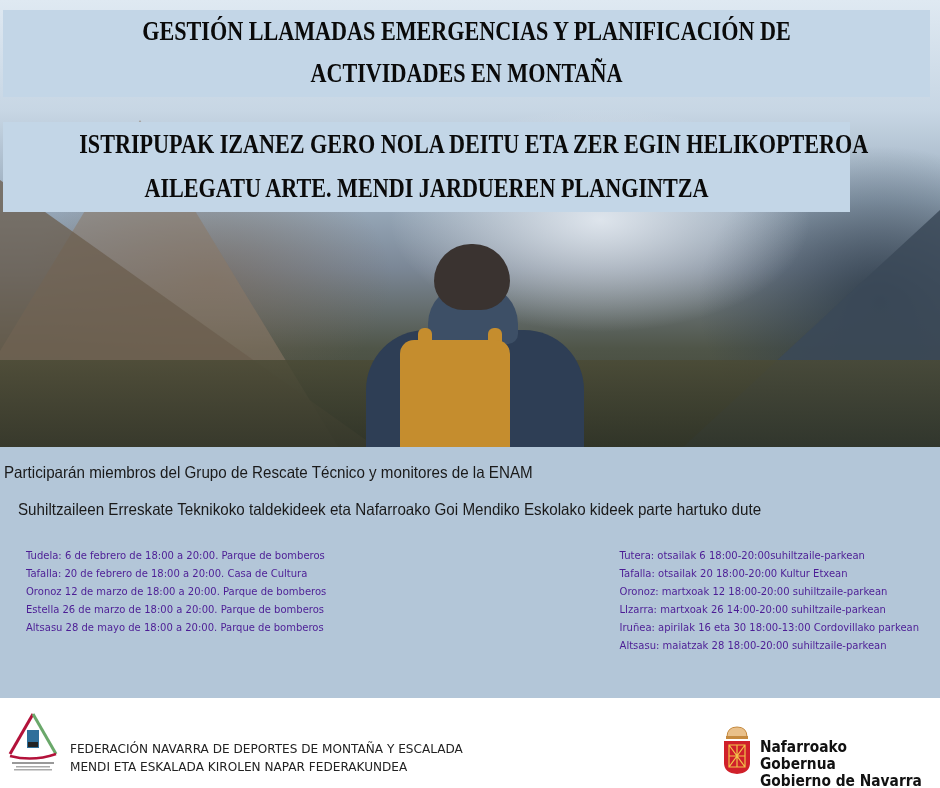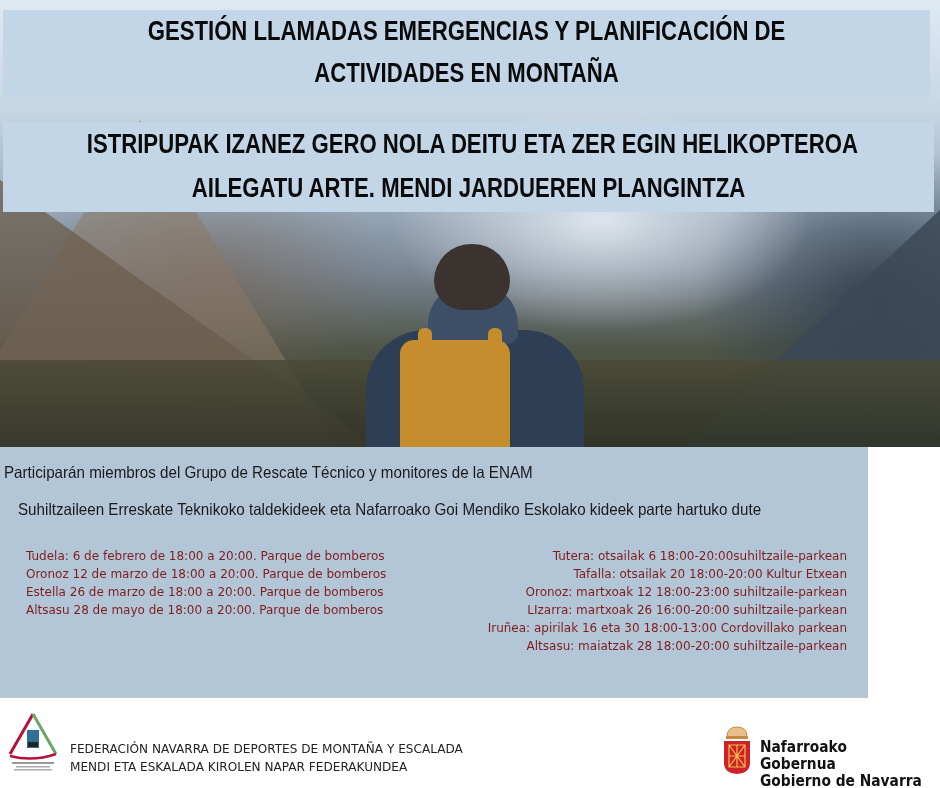--- a/index.html
+++ b/index.html
@@ -13,31 +13,31 @@
   .mtn-left{position:absolute;left:0;top:180px;width:0;height:0;border-left:0 solid transparent;border-right:380px solid transparent;border-bottom:270px solid #6b5d4d;opacity:.75;}
   .mtn-left2{position:absolute;left:-60px;top:120px;width:0;height:0;border-left:200px solid transparent;border-right:200px solid transparent;border-bottom:330px solid #8a7966;opacity:.55;}
   .mtn-right{position:absolute;right:0;top:210px;width:0;height:0;border-left:260px solid transparent;border-bottom:240px solid #3b4958;opacity:.85;}
   .forest{position:absolute;left:0;top:360px;width:940px;height:87px;background:linear-gradient(180deg,#4a4a35 0%,#2f3326 100%);opacity:.85;}
   .hiker{position:absolute;left:360px;top:240px;width:230px;height:207px;}
   .head{position:absolute;left:74px;top:4px;width:76px;height:66px;border-radius:38px 38px 30px 30px;background:#3a3330;}
   .hood{position:absolute;left:68px;top:44px;width:90px;height:60px;border-radius:40px 40px 10px 10px;background:#3d4f66;}
   .body{position:absolute;left:6px;top:90px;width:218px;height:117px;border-radius:60px 60px 0 0;background:#2e3e55;}
   .pack{position:absolute;left:40px;top:100px;width:110px;height:107px;border-radius:14px 14px 0 0;background:#c58d2e;}
   .strap{position:absolute;top:88px;width:14px;height:40px;background:#c58d2e;border-radius:6px;}
-  .banner{position:absolute;background:#c3d6e7;color:#0a0a0a;font-weight:bold;text-align:center;font-family:Liberation Sans, sans-serif;}
+  .banner{position:absolute;background:#c3d6e7;color:#0a0a0a;font-weight:bold;text-align:center;font-family:Liberation Serif, serif;}
   .banner .line{display:block;font-size:27px;line-height:42px;transform:scaleX(.82);transform-origin:center;white-space:nowrap;letter-spacing:0px;}
   .b1{left:3px;top:10px;width:927px;height:87px;}
-  .b2{left:3px;top:122px;width:931px;height:90px;}
-  .info{position:absolute;left:0;top:447px;width:868px;height:251px;background:#b3c6d8;}
+  .b2{left:3px;top:122px;width:847px;height:90px;}
+  .info{position:absolute;left:0;top:447px;width:940px;height:251px;background:#b3c6d8;}
   .intro{position:absolute;font-size:16.5px;color:#1a1a1a;white-space:nowrap;transform:scaleX(.92);transform-origin:left;}
   .intro1{left:4px;top:16px;}
   .intro2{left:18px;top:53px;}
-  .sched{position:absolute;top:100px;font-family:"DejaVu Sans",sans-serif;font-size:12px;line-height:18.1px;color:#7f1d1d;}
+  .sched{position:absolute;top:100px;font-family:"DejaVu Sans",sans-serif;font-size:10px;line-height:18.1px;color:#4c1d95;}
   .sched.left{left:26px;}
-  .sched.right{right:21px;text-align:right;}
+  .sched.right{right:21px;}
   .sched div{white-space:nowrap;}
   .footer{position:absolute;left:0;top:698px;width:940px;height:90px;background:#ffffff;}
   .fed-logo{position:absolute;left:6px;top:14px;width:54px;height:62px;}
   .fed-text{position:absolute;left:70px;top:42px;font-size:13px;line-height:18px;color:#222;font-family:"DejaVu Sans",sans-serif;transform:scaleX(.93);transform-origin:left;}
   .gov-logo{position:absolute;left:721px;top:27px;width:32px;height:50px;}
   .gov-text{position:absolute;left:760px;top:41px;font-size:15px;line-height:17px;font-weight:bold;color:#111;font-family:"DejaVu Sans",sans-serif;transform:scaleX(.92);transform-origin:left;}
 </style>
 </head>
 <body>
 
@@ -65,30 +65,31 @@
   <span class="line" style="line-height:44px">ISTRIPUPAK IZANEZ GERO NOLA DEITU ETA ZER EGIN HELIKOPTEROA</span>
   <span class="line" style="line-height:44px">AILEGATU ARTE.  MENDI JARDUEREN PLANGINTZA</span>
 </div>
 
 <div class="info">
   <div class="intro intro1">Participarán miembros del Grupo de Rescate Técnico y monitores de la ENAM</div>
   <div class="intro intro2">Suhiltzaileen Erreskate Teknikoko taldekideek eta Nafarroako Goi Mendiko Eskolako kideek parte hartuko dute</div>
 
   <div class="sched left">
     <div>Tudela: 6 de febrero de 18:00 a 20:00. Parque de bomberos</div>
+    <div>Tafalla:  20 de febrero de 18:00 a 20:00. Casa de Cultura</div>
     <div>Oronoz 12 de marzo de 18:00 a 20:00. Parque de bomberos</div>
     <div>Estella 26 de marzo de 18:00 a 20:00. Parque de bomberos</div>
     <div>Altsasu 28 de mayo de 18:00 a 20:00. Parque de bomberos</div>
   </div>
 
   <div class="sched right">
     <div>Tutera: otsailak 6 18:00-20:00suhiltzaile-parkean</div>
     <div>Tafalla: otsailak 20 18:00-20:00 Kultur Etxean</div>
-    <div>Oronoz: martxoak 12 18:00-23:00 suhiltzaile-parkean</div>
-    <div>LIzarra: martxoak 26 16:00-20:00 suhiltzaile-parkean</div>
+    <div>Oronoz: martxoak 12 18:00-20:00 suhiltzaile-parkean</div>
+    <div>LIzarra: martxoak 26 14:00-20:00 suhiltzaile-parkean</div>
     <div>Iruñea: apirilak 16 eta 30 18:00-13:00 Cordovillako parkean</div>
     <div>Altsasu: maiatzak 28 18:00-20:00 suhiltzaile-parkean</div>
   </div>
 </div>
 
 <div class="footer">
   <svg class="fed-logo" viewBox="0 0 54 62">
     <path d="M27 2 L4 42" stroke="#b3123a" stroke-width="3" fill="none"></path>
     <path d="M27 2 L50 42" stroke="#6aa86a" stroke-width="3" fill="none"></path>
     <path d="M4 44 Q27 50 50 42" stroke="#b3123a" stroke-width="2.5" fill="none"></path>

